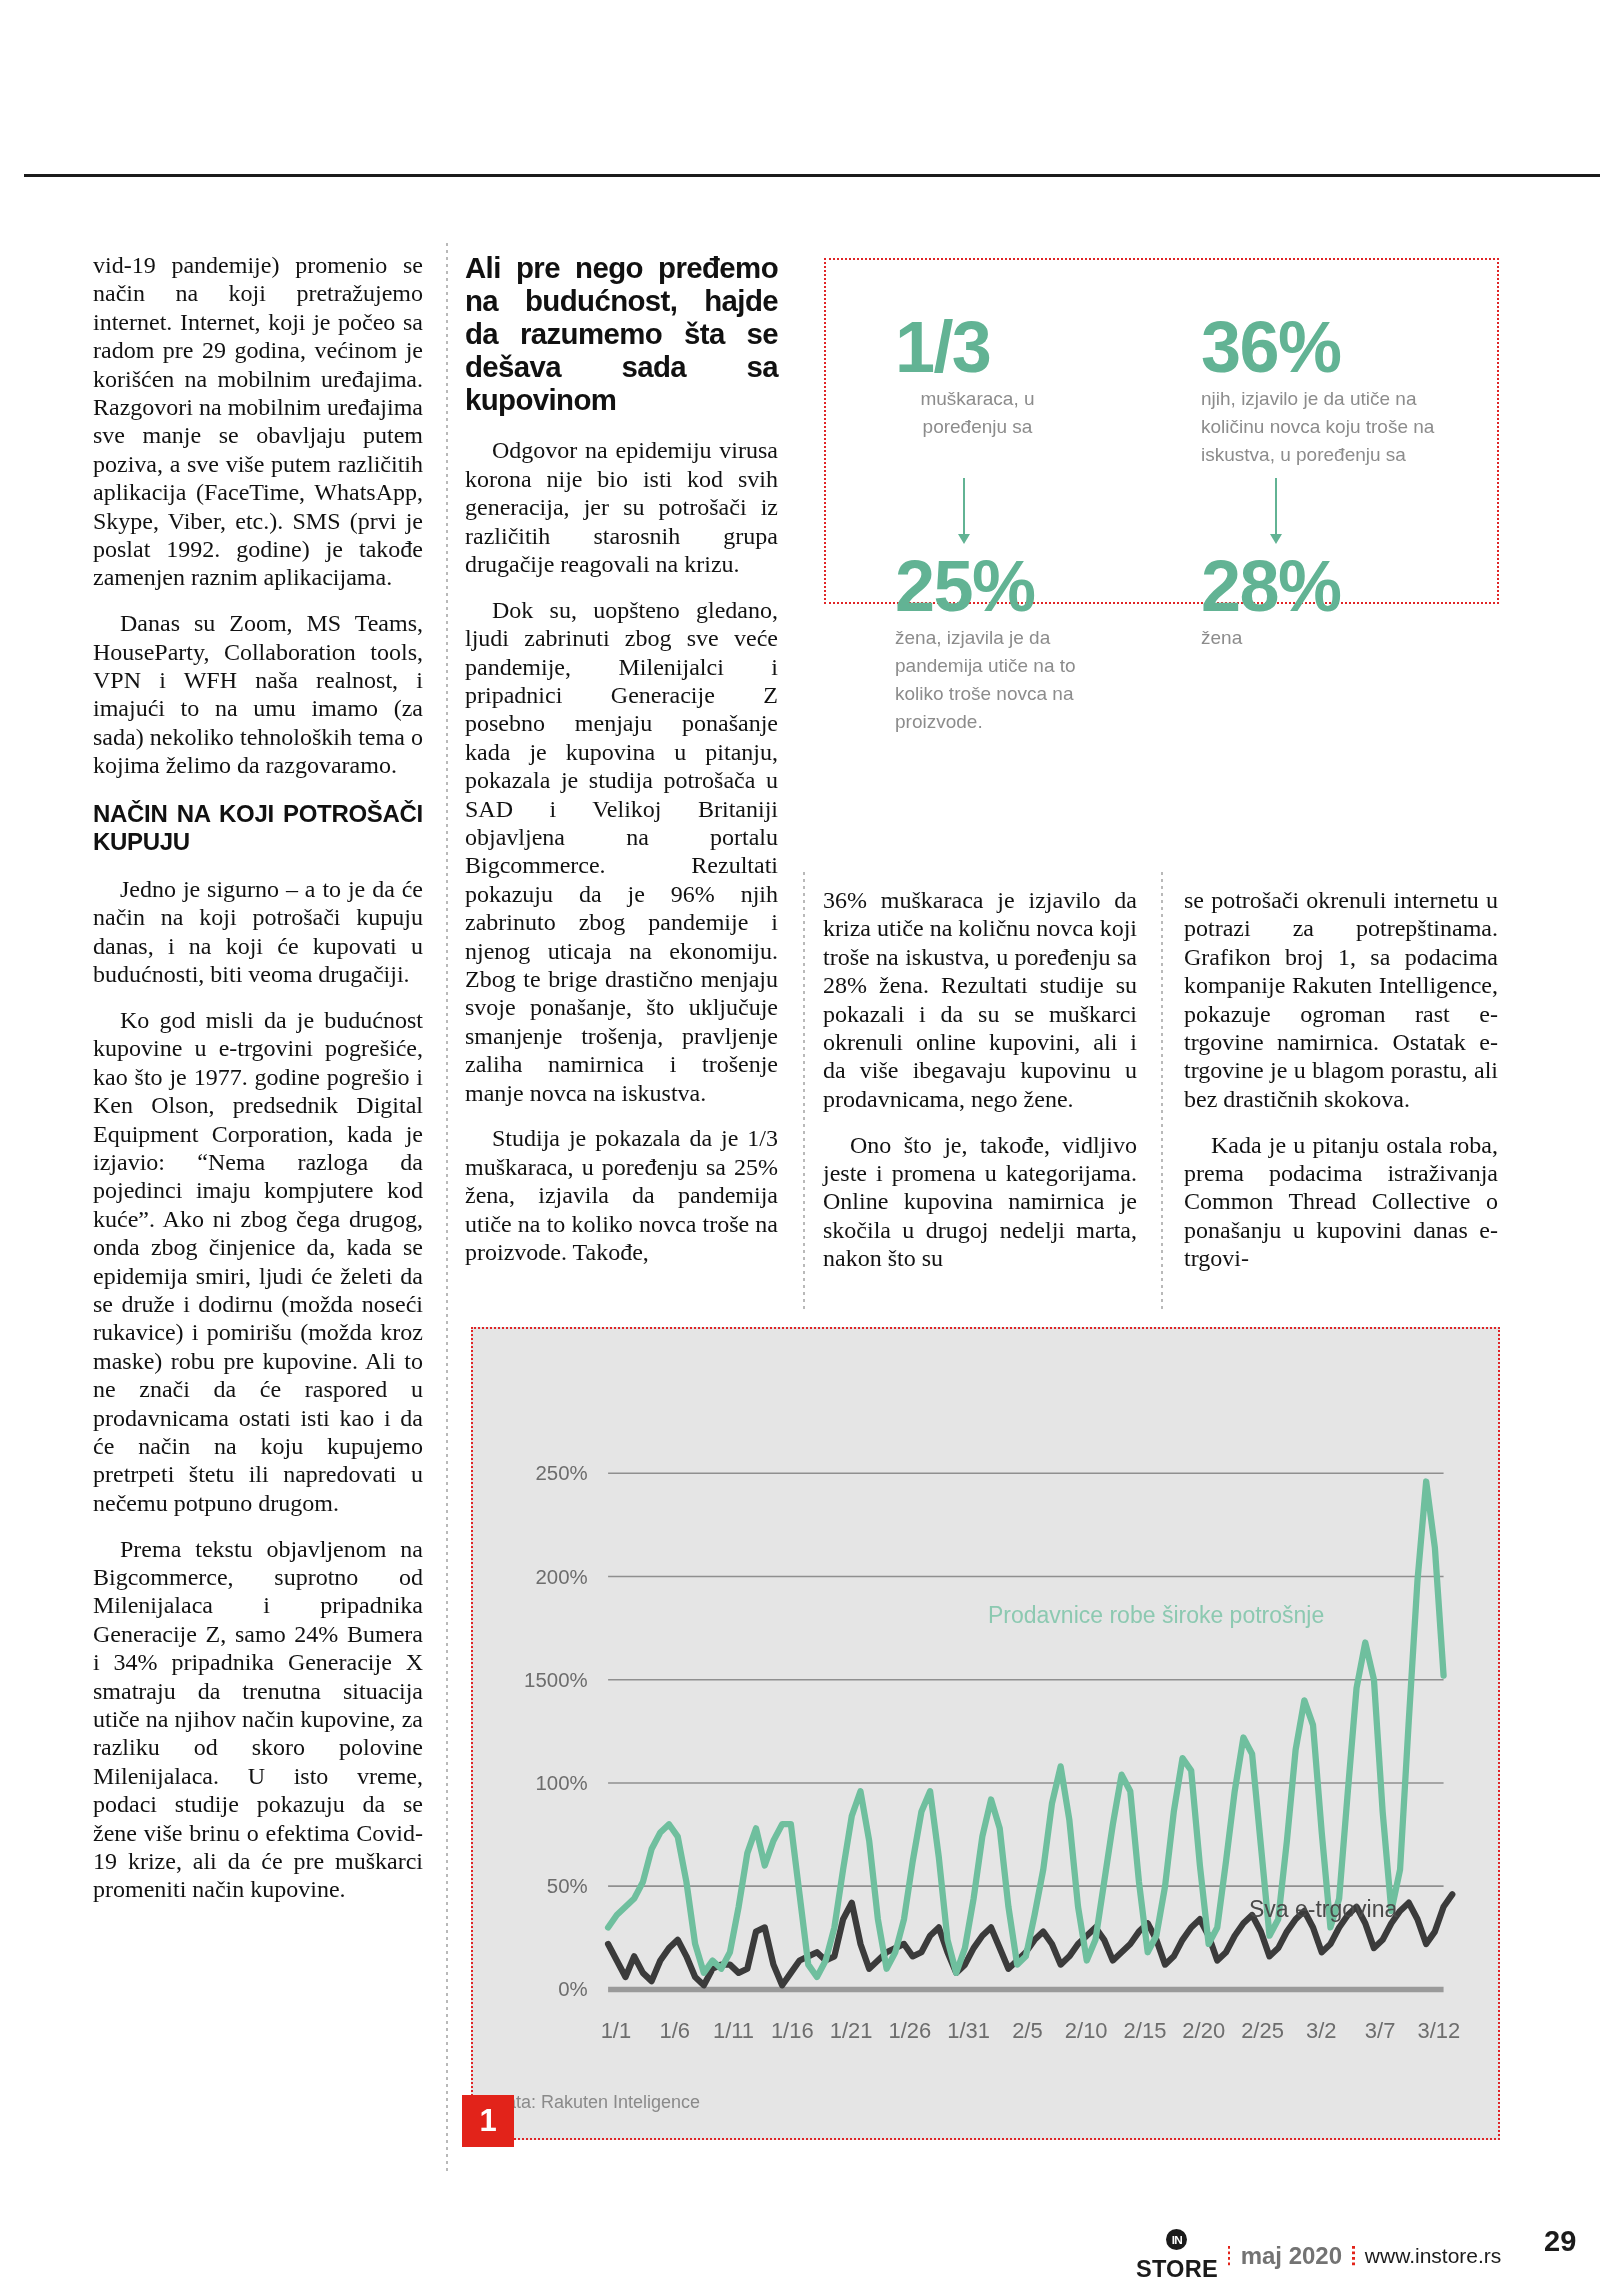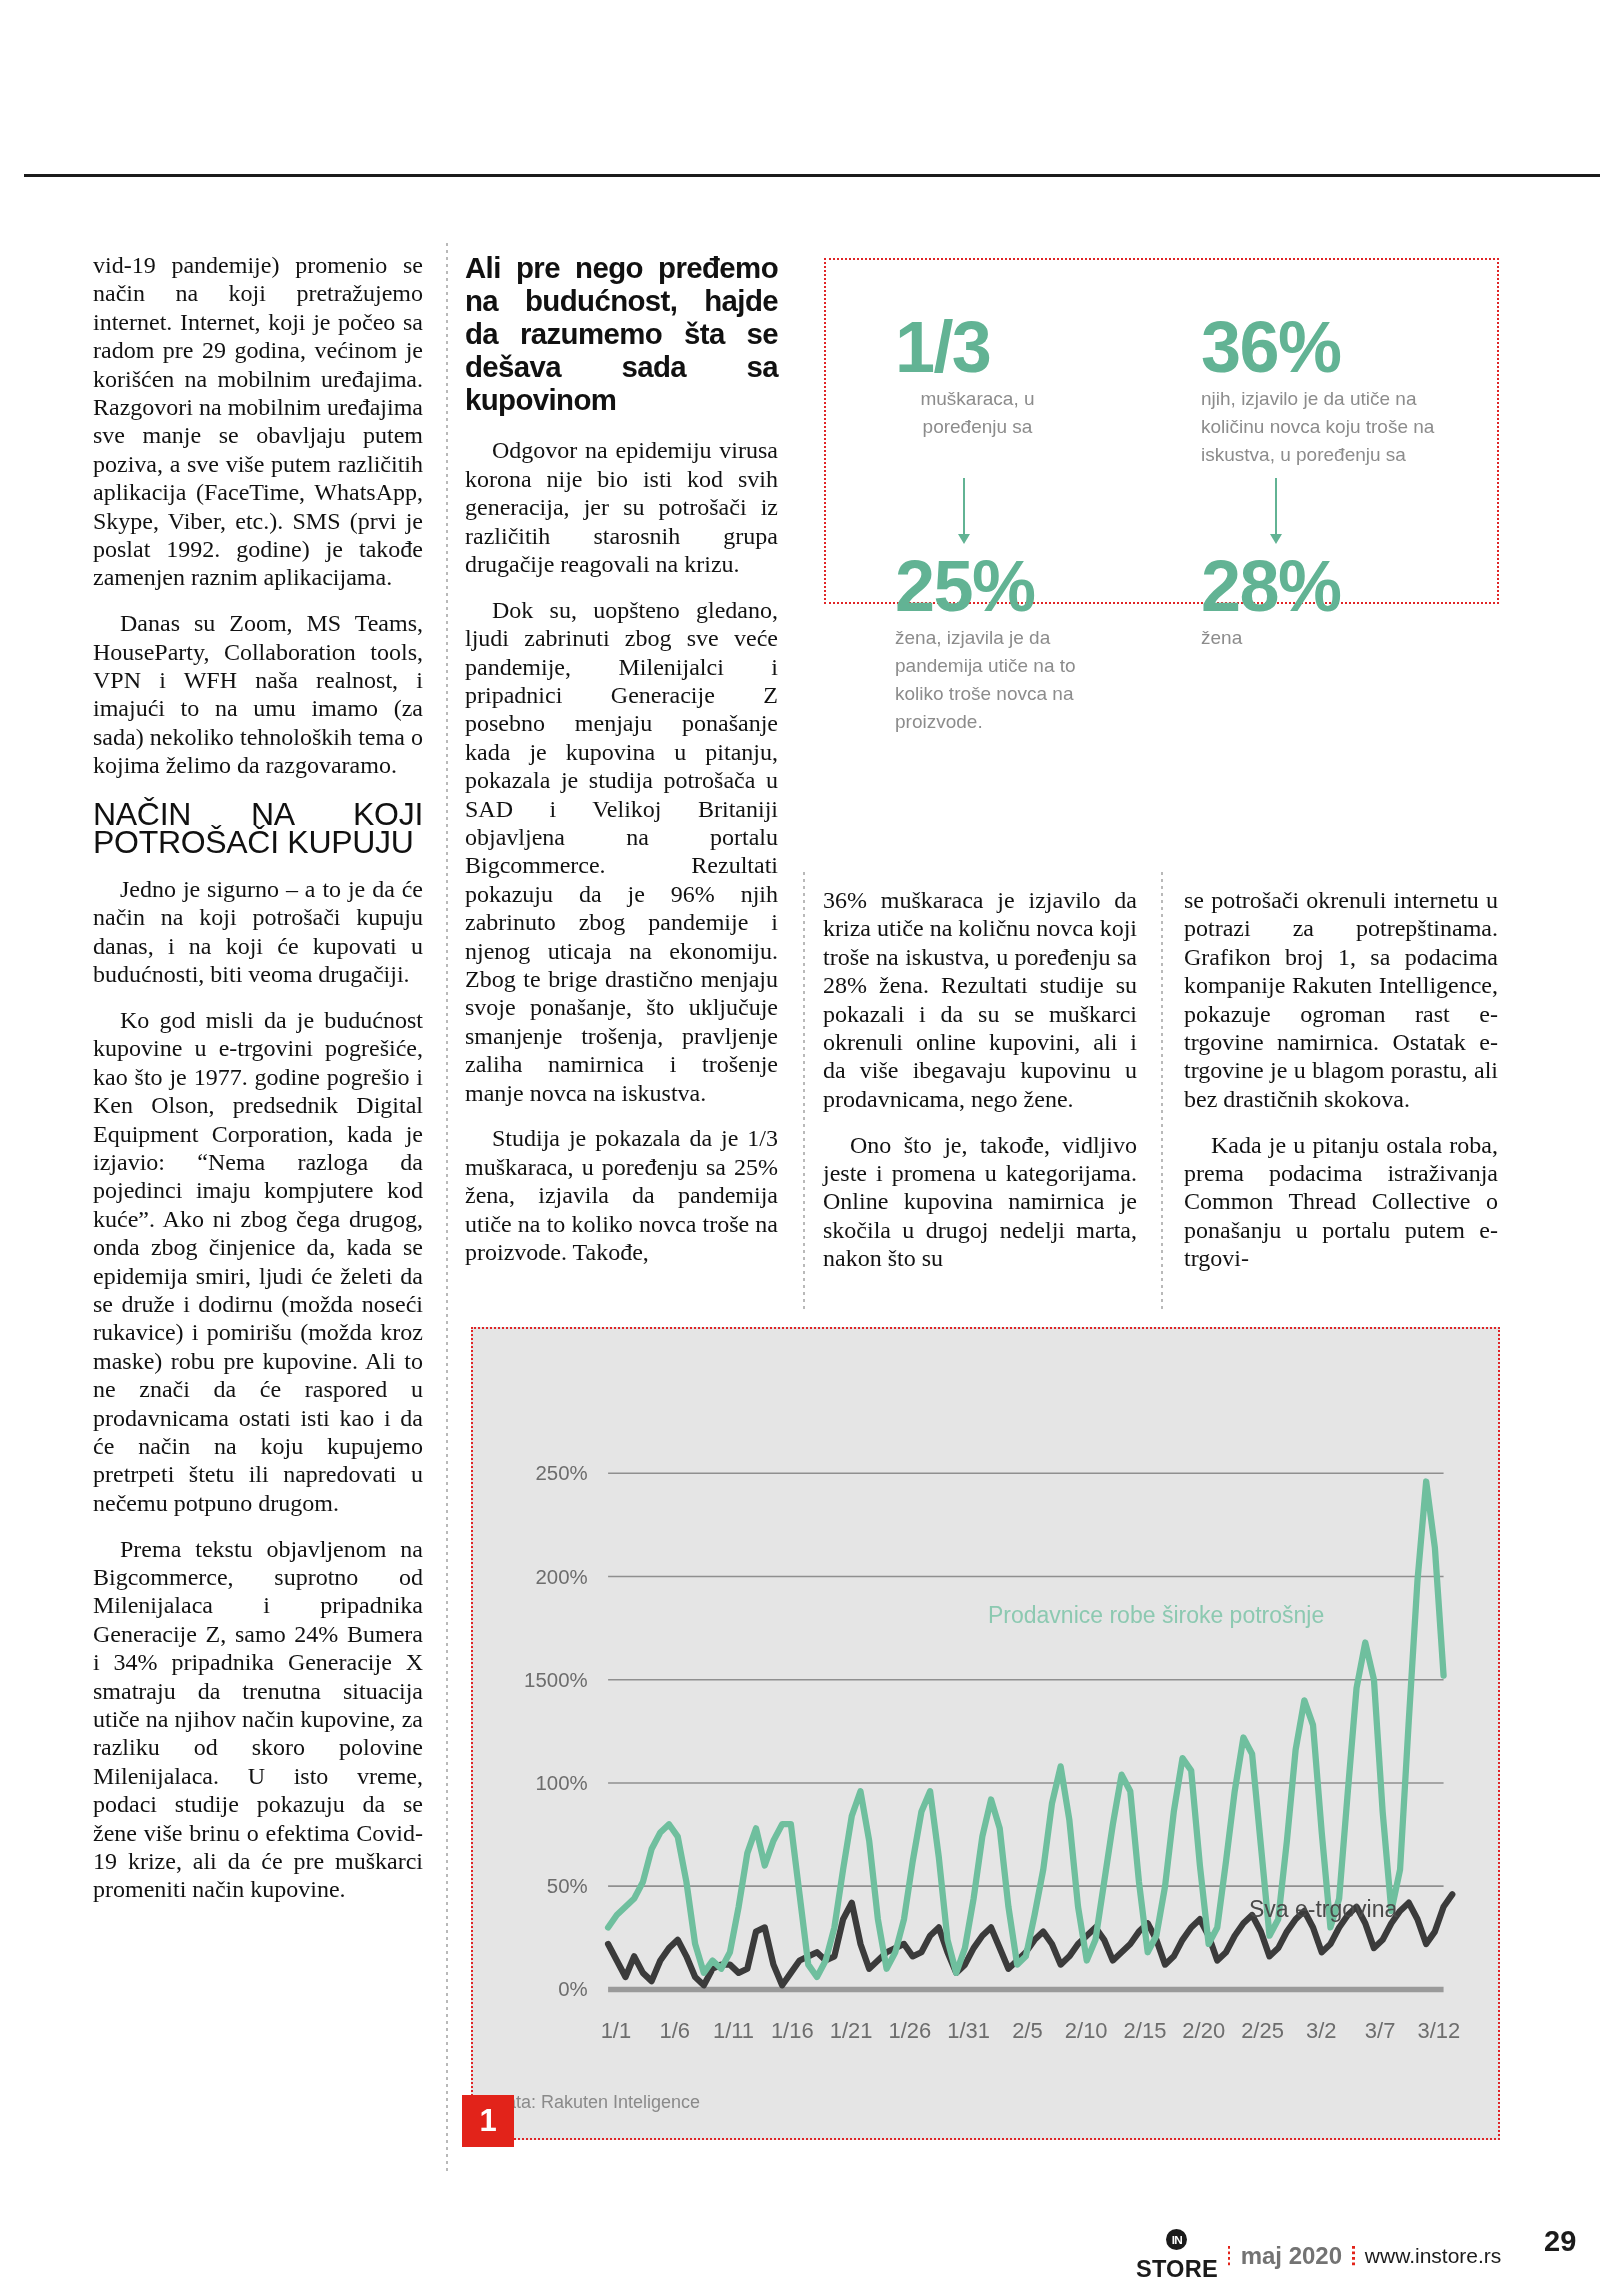--- a/index.html
+++ b/index.html
@@ -12,21 +12,21 @@
   
   .top-rule{position:absolute;left:23.6px;top:174px;width:1576px;height:3.1px;background:#1b1b1b;}
 
   
   .col{position:absolute;font-family:"Liberation Serif",serif;font-size:24px;line-height:28.4px;
        text-align:justify;color:#121212;hyphens:none;}
   .col p{margin:0 0 17.3px 0;text-indent:27px;}
   .col p.noind{text-indent:0;}
 
   .subhead{
-    font-family:"Liberation Sans",sans-serif;font-weight:normal;font-size:32px;line-height:28px;
+    font-family:"Liberation Sans",sans-serif;font-weight:bold;font-size:24px;line-height:28px;
     letter-spacing:-0.3px;margin:20.4px 0 19px 0;color:#111;text-transform:uppercase;
   }
   .bighead{
     font-family:"Liberation Sans",sans-serif;font-weight:bold;font-size:29.4px;line-height:33px;
     letter-spacing:-0.6px;color:#111;margin:0 0 20.4px 0;
   }
 
   
   .vsep{position:absolute;width:1.6px;background-image:linear-gradient(to bottom,#b9b9b9 0 3.1px,transparent 3.1px 7px);
         background-size:1.6px 7px;}
@@ -94,21 +94,21 @@
   <p>Studija je pokazala da je 1/3 muškaraca, u poređenju sa 25% žena, izjavila da pandemija utiče na to koliko novca troše na proizvode. Takođe,</p>
 </div>
 
 <div class="col" style="left:823px;top:886px;width:314px;">
   <p class="noind">36% muškaraca je izjavilo da kriza utiče na količnu novca koji troše na iskustva, u poređenju sa 28% žena. Rezultati studije su pokazali i da su se muškarci  okrenuli online kupovini, ali i da više ibegavaju kupovinu u prodavnicama, nego žene.</p>
   <p>Ono što je, takođe, vidljivo jeste i promena u kategorijama. Online kupovina namirnica je skočila u drugoj nedelji marta, nakon što su</p>
 </div>
 
 <div class="col" style="left:1184px;top:886px;width:314px;">
   <p class="noind">se potrošači okrenuli internetu u potrazi za potrepštinama. Grafikon broj 1, sa podacima kompanije Rakuten Intelligence, pokazuje ogroman rast e-trgovine namirnica. Ostatak e-trgovine je u blagom porastu, ali bez drastičnih skokova.</p>
-  <p>Kada je u pitanju ostala roba, prema podacima istraživanja Common Thread Collective o ponašanju u portalu putem e-trgovi-</p>
+  <p>Kada je u pitanju ostala roba, prema podacima istraživanja Common Thread Collective o ponašanju u kupovini danas e-trgovi-</p>
 </div>
 
 <div class="info-panel">
 
   <div class="info-cell" style="left:69px;top:58px;">
     <div class="info-num">1/3</div>
     <div class="info-cap" style="max-width:165px;text-align:center;">muškaraca, u poređenju sa</div>
   </div>
   <div class="arrow" style="left:137px;top:218px;height:57px;"></div>
 

